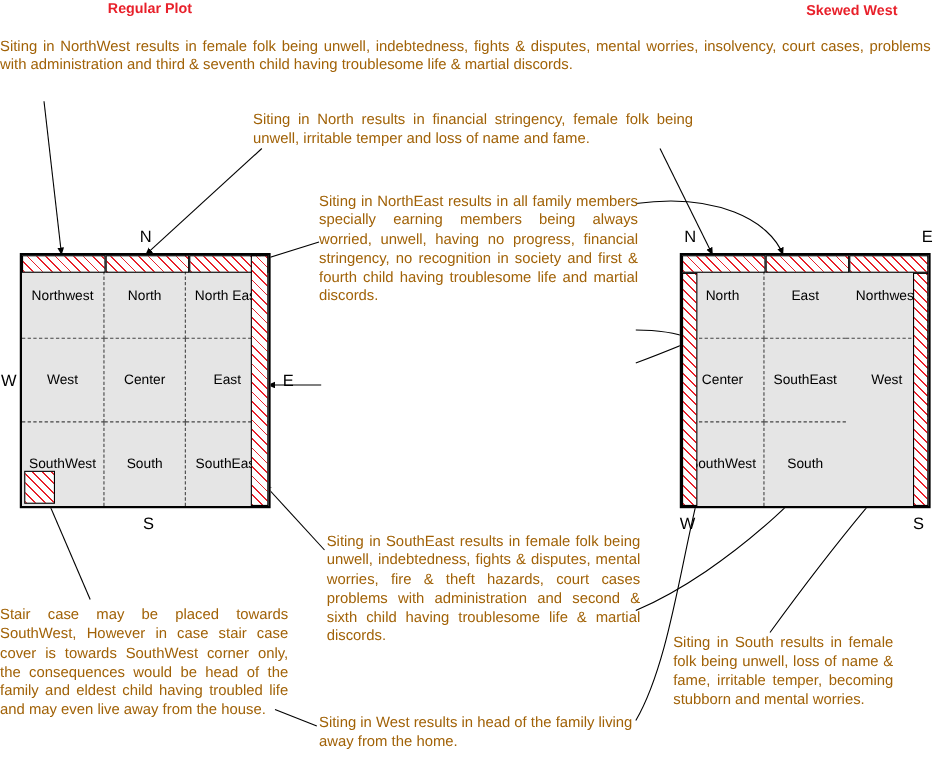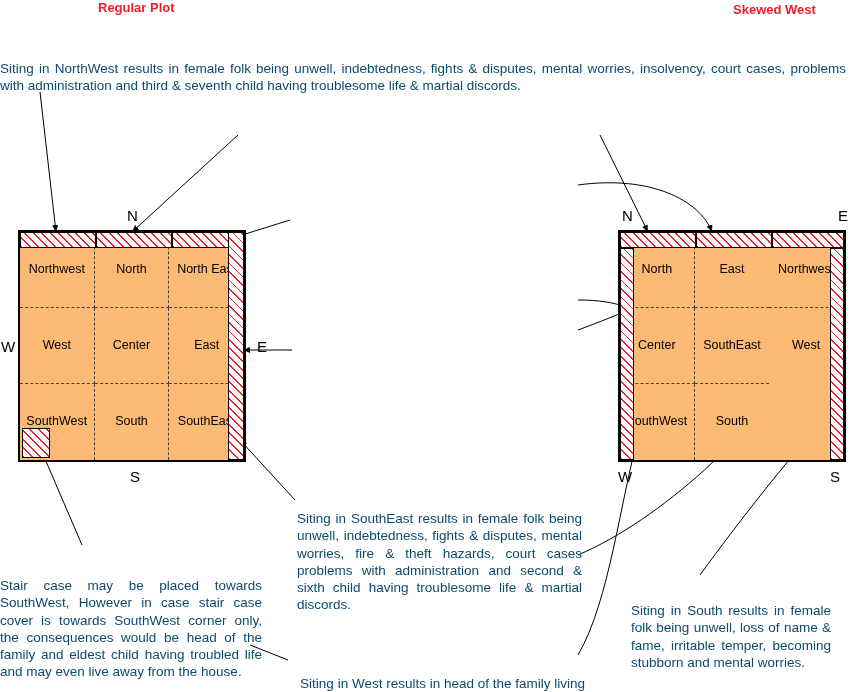--- a/index.html
+++ b/index.html
@@ -27,32 +27,31 @@
     font-size: 13px;
     font-weight: bold;
     color: #e8202a;
     white-space: nowrap;
     padding-left: 36px;
   }
 
   .note {
     font-size: 13.5px;
     line-height: 1.28;
-    color: #0c4a6e;
+    color: #a16207;
     text-align: justify;
-    margin-top: 27px;
-  }
-  .note.nojust { text-align: right; }
+  }
+  .note.nojust { text-align: left; }
 
   
   .plot {
     position: absolute;
     border: 2px solid #000;
     box-sizing: border-box;
-    background: #fdba74;
+    background: #e5e5e5;
   }
   .cellgrid {
     position: absolute;
     left: 0; top: 0; right: 0; bottom: 0;
     display: grid;
     grid-template-columns: 1fr 1fr 1fr;
     grid-template-rows: 1fr 1fr 1fr;
   }
   .cell {
     position: relative;
@@ -136,28 +135,30 @@
 
       <path d="M700,575 C740,520 780,470 806,440" marker-end="url(#arrow)"></path>
     </g>
   </svg>
 
   <div class="abs title" style="left:62px; top:0px;">Regular Plot</div>
   <div class="abs title" style="left:697px; top:2px;">Skewed West</div>
 
   <div class="abs note" style="left:0px; top:33px; width:846px;">Siting in NorthWest results in female folk being unwell, indebtedness, fights &amp; disputes, mental worries, insolvency, court cases, problems with administration and third &amp; seventh child having troublesome life &amp; martial discords.</div>
 
-
+  <div class="abs note" style="left:230px; top:100px; width:400px;">Siting in North results in financial stringency, female folk being unwell, irritable temper and loss of name and fame.</div>
+
+  <div class="abs note" style="left:290px; top:174px; width:290px;">Siting in NorthEast results in all family members specially earning members being always worried, unwell, having no progress, financial stringency, no recognition in society and first &amp; fourth child having troublesome life and martial discords.</div>
 
 
   <div class="abs note" style="left:297px; top:483px; width:285px;">Siting in SouthEast results in female folk being unwell, indebtedness, fights &amp; disputes, mental worries, fire &amp; theft hazards, court cases problems with administration and second &amp; sixth child having troublesome life &amp; martial discords.</div>
 
   <div class="abs note nojust" style="left:290px; top:648px; width:295px;">Siting in West results in head of the family living away from the home.</div>
 
-  <div class="abs note" style="left:631px; top:575px; width:200px;">Siting in South results in female folk being unwell, loss of name &amp; fame, irritable temper, becoming stubborn and mental worries.</div>
+  <div class="abs note" style="left:612px; top:575px; width:200px;">Siting in South results in female folk being unwell, loss of name &amp; fame, irritable temper, becoming stubborn and mental worries.</div>
 
   <div class="abs note" style="left:0px; top:550px; width:262px;">Stair case may be placed towards SouthWest, However in case stair case cover is towards SouthWest corner only, the consequences would be head of the family and eldest child having troubled life and may even live away from the house.</div>
 
   <div class="plot" style="left:18px; top:230px; width:228px; height:232px;">
 
     <div class="cellgrid">
       <div class="cell dashr dashb">
         <span>Northwest</span>
       </div>
       <div class="cell dashr dashb">

